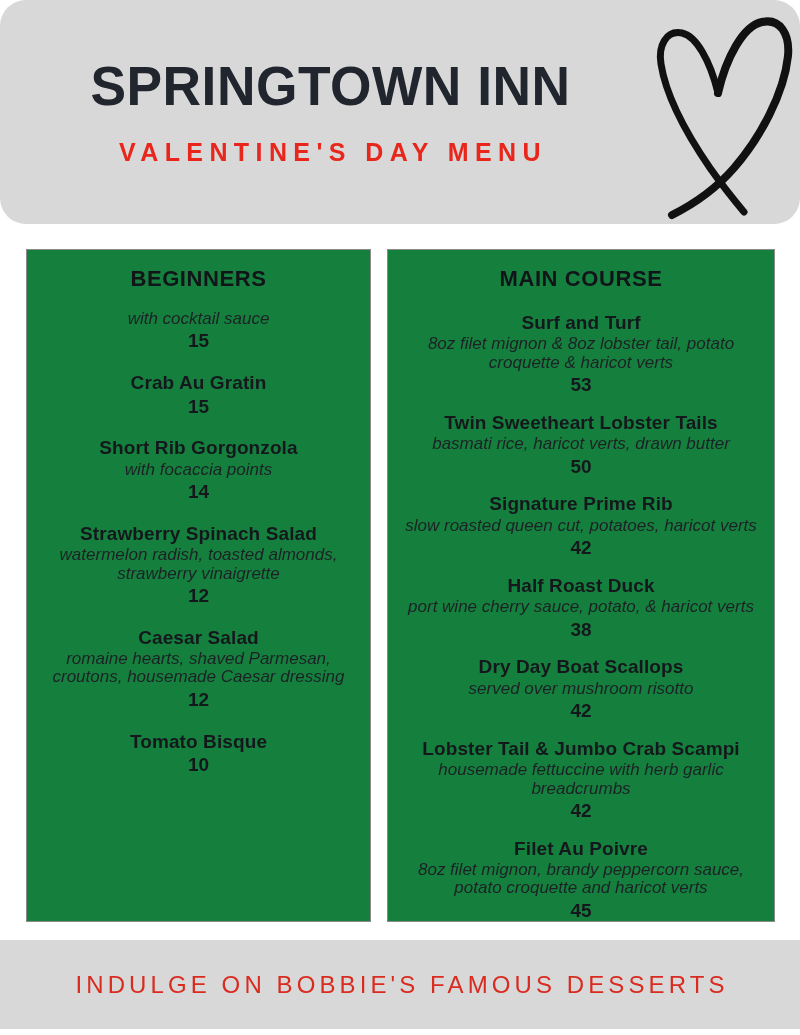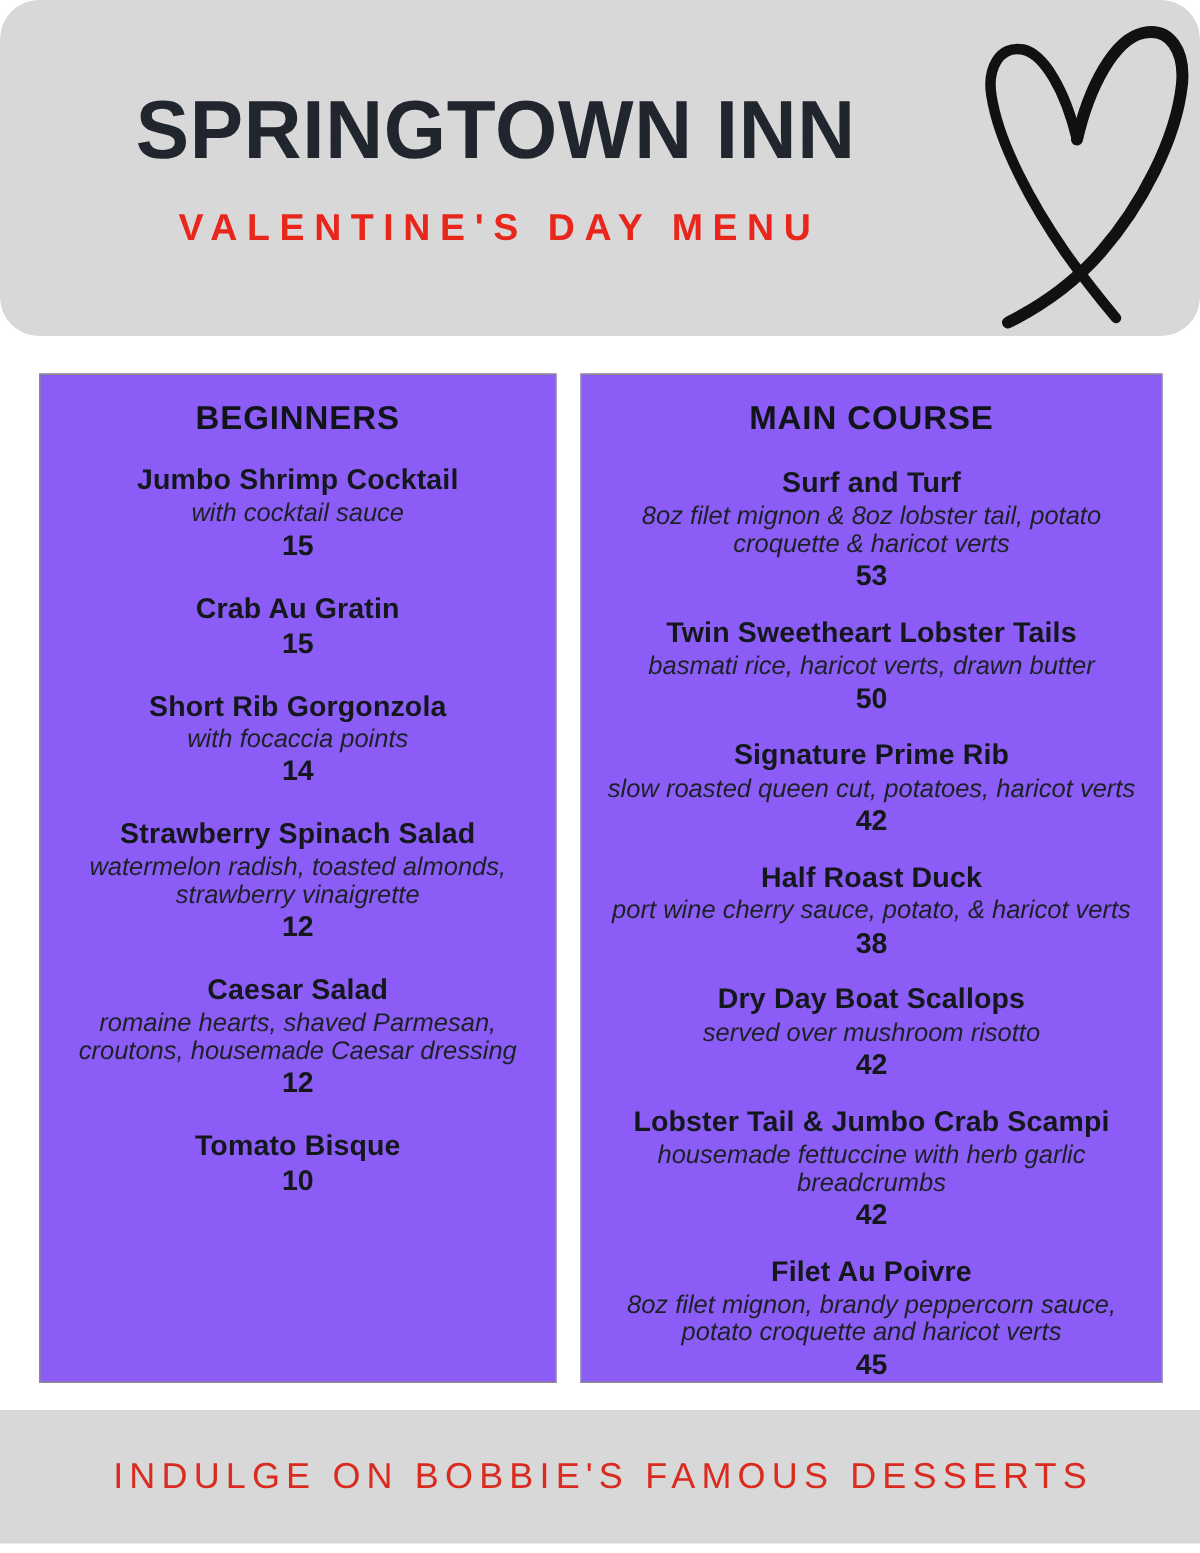--- a/index.html
+++ b/index.html
@@ -78,21 +78,21 @@
     left: 0;
     top: 224px;
     width: 800px;
     height: 716px;
     background: #ffffff;
   }
   .panel {
     position: absolute;
     top: 25px;
     height: 673px;
-    background: #8b5cf6;
+    background: #15803d;
     border: 1px solid #8a8a8a;
     box-sizing: border-box;
     overflow: hidden;
   }
   .panel-left {
     left: 26px;
     width: 345px;
   }
   .panel-right {
     left: 387px;
@@ -192,21 +192,20 @@
   </div>
 </div>
 
 <div class="menu-area">
 
   <div class="panel panel-left">
     <div class="panel-inner">
       <div class="section-heading">BEGINNERS</div>
       <div id="left-items">
           <div class="menu-item">
-            <div class="item-name">Jumbo Shrimp Cocktail</div>
             <div class="item-desc">with cocktail sauce</div>
             <div class="item-price">15</div>
           </div>
           <div class="menu-item">
             <div class="item-name">Crab Au Gratin</div>
             <div class="item-price">15</div>
           </div>
           <div class="menu-item">
             <div class="item-name">Short Rib Gorgonzola</div>
             <div class="item-desc">with focaccia points</div>

